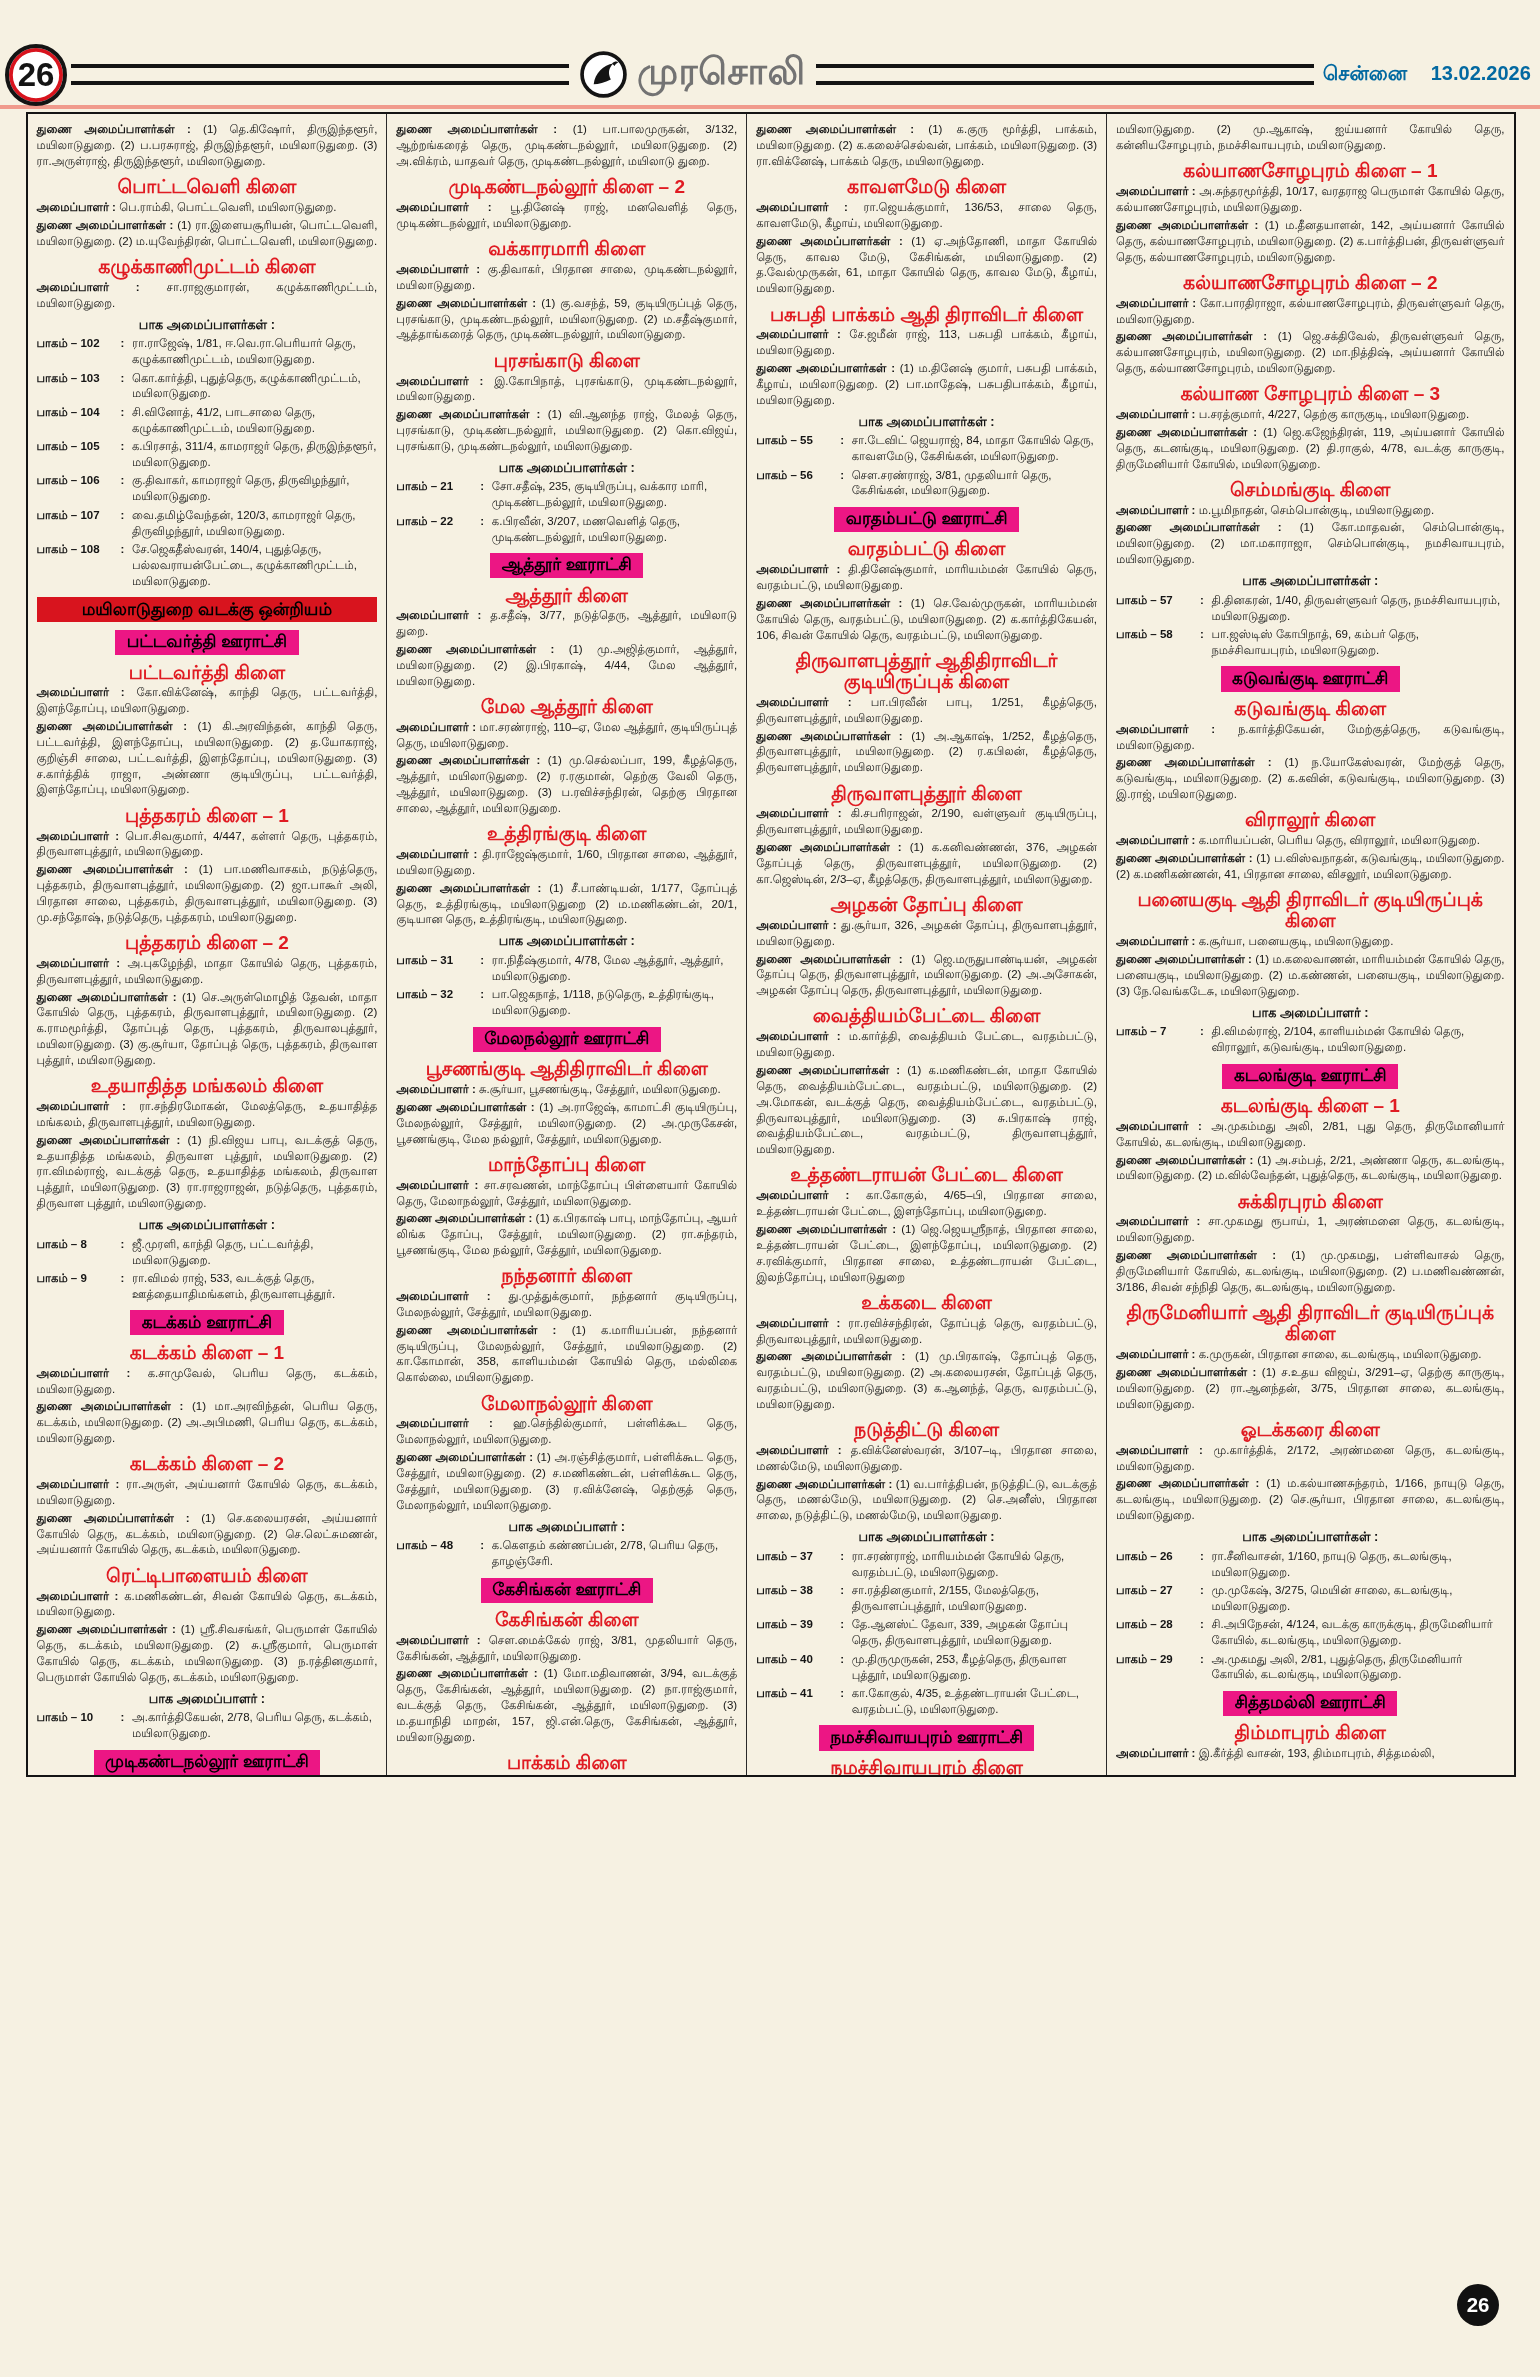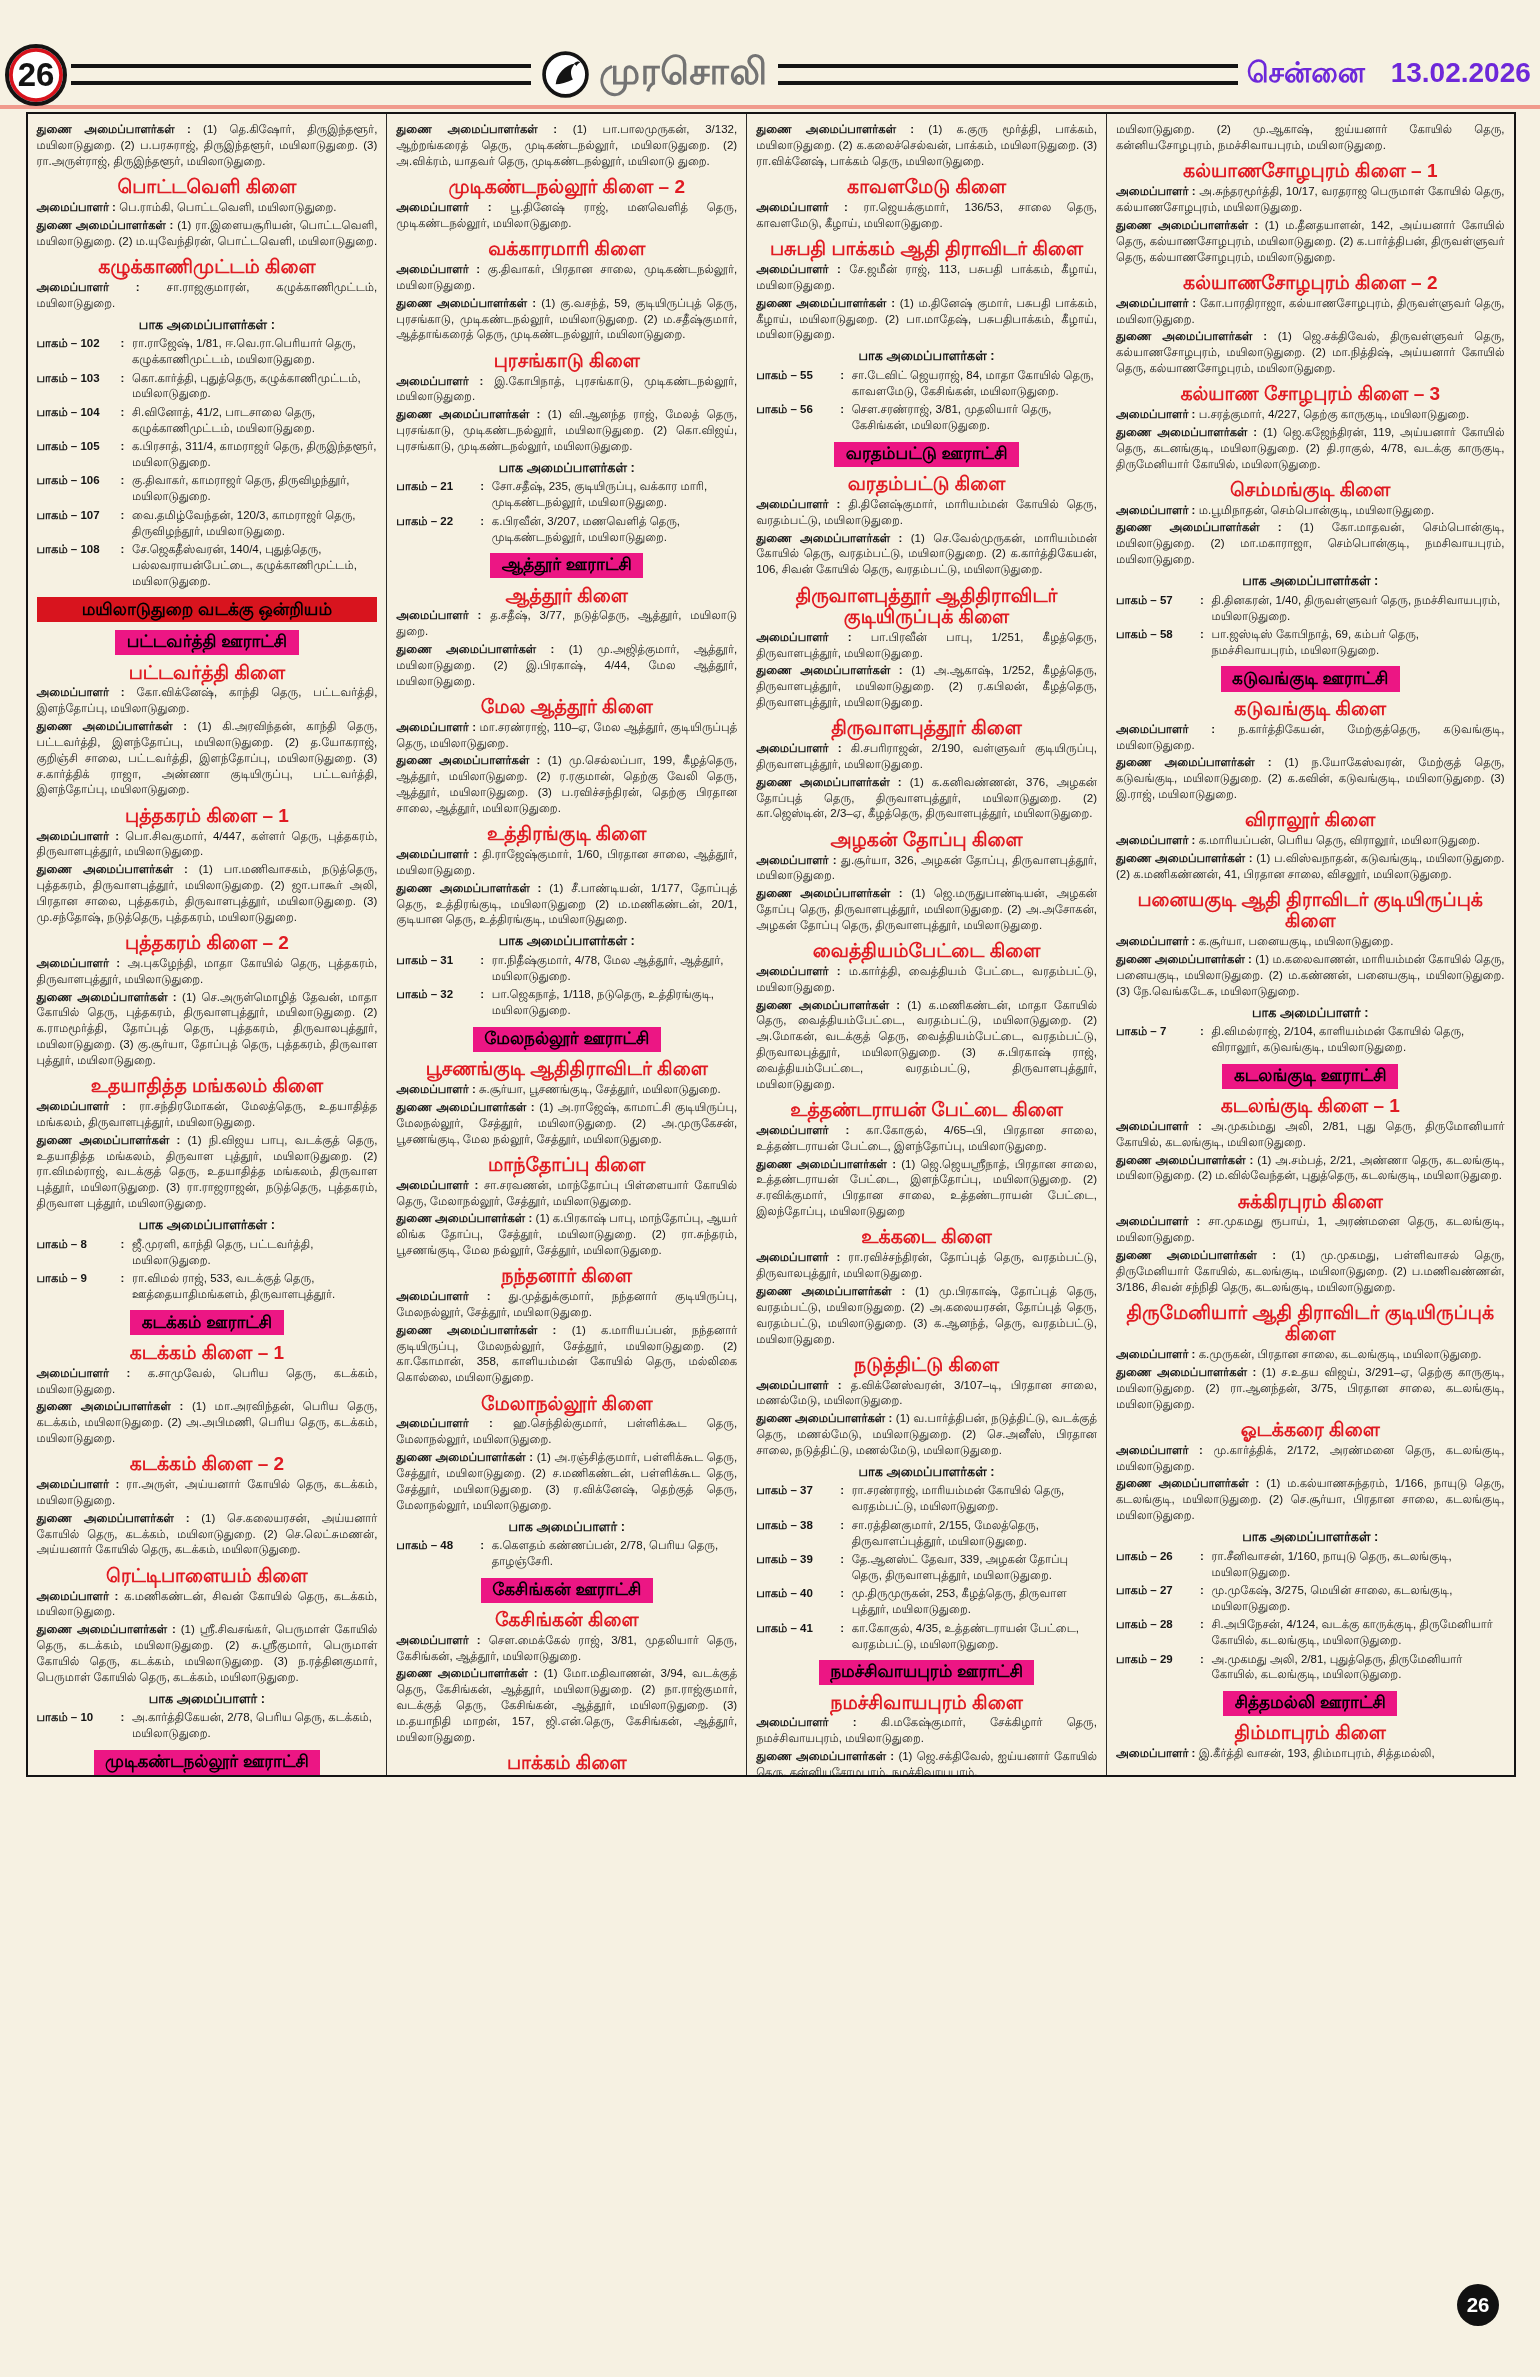--- a/index.html
+++ b/index.html
@@ -17,21 +17,21 @@
   .pageno-circle{
     width:54px;height:54px;border-radius:50%;background:#fff;
     border:4.5px solid #141414;box-shadow:inset 0 0 0 3.8px #d8141e;
     display:flex;align-items:center;justify-content:center;
     font-size:33px;font-weight:bold;color:#141414;flex:0 0 auto;z-index:2;
   }
   .dblrule{flex:1 1 auto;height:12.8px;border-top:4.5px solid #141414;border-bottom:4.5px solid #141414;margin:0 3.8px;}
   .brand{display:flex;align-items:center;gap:9px;flex:0 0 auto;padding:0 6.4px;}
   .brand .logo{width:49px;height:49px;}
   .brand .title{font-size:37px;font-weight:bold;letter-spacing:0.6px;color:#737373;}
-  .edition{flex:0 0 auto;font-size:28px;font-weight:bold;color:#6d28d9;padding:0 5.1px;white-space:nowrap;}
+  .edition{flex:0 0 auto;font-size:20px;font-weight:bold;color:#0369a1;padding:0 5.1px;white-space:nowrap;}
   .edition .city{margin-right:18px;}
   .salmon-rule{position:absolute;left:0;top:105px;width:1541px;height:3.8px;background:#f09a8c;}
   
   .sheet{
     position:absolute;left:25.5px;top:112px;width:1490px;height:1665px;
     border:2.6px solid #141414;background:#f6f1e2;box-sizing:border-box;
     display:flex;overflow:hidden;
   }
   .col{flex:1 1 0;padding:6.4px 9px;box-sizing:border-box;border-right:1.9px solid #2a2a2a;overflow:hidden;}
   .col:last-child{border-right:none;flex:1.14 1 0;}
@@ -238,20 +238,21 @@
       <h3 class="branch">கேசிங்கன் கிளை</h3>
       <p class="para"><b class="lead">அமைப்பாளர் : </b><span>செள.மைக்கேல் ராஜ், 3/81, முதலியார் தெரு, கேசிங்கன், ஆத்தூர், மயிலாடுதுறை.</span></p>
       <p class="para"><b class="lead">துணை அமைப்பாளர்கள் : </b><span>(1) மோ.மதிவாணன், 3/94, வடக்குத் தெரு, கேசிங்கன், ஆத்தூர், மயிலாடுதுறை. (2) நா.ராஜ்குமார், வடக்குத் தெரு, கேசிங்கன், ஆத்தூர், மயிலாடுதுறை. (3) ம.தயாநிதி மாறன், 157, ஜி.என்.தெரு, கேசிங்கன், ஆத்தூர், மயிலாடுதுறை.</span></p>
       <h3 class="branch">பாக்கம் கிளை</h3>
       <p class="para"><b class="lead">அமைப்பாளர் : </b><span>கி.தமிழ்ச்செல்வன், 2/41, மேலத்தெரு, பாக்கம், மயிலாடுதுறை.</span></p>
     </section>
   <section class="col">
       <p class="para"><b class="lead">துணை அமைப்பாளர்கள் : </b><span>(1) க.குரு மூர்த்தி, பாக்கம், மயிலாடுதுறை. (2) க.கலைச்செல்வன், பாக்கம், மயிலாடுதுறை. (3) ரா.விக்னேஷ், பாக்கம் தெரு, மயிலாடுதுறை.</span></p>
       <h3 class="branch">காவளமேடு கிளை</h3>
       <p class="para"><b class="lead">அமைப்பாளர் : </b><span>ரா.ஜெயக்குமார், 136/53, சாலை தெரு, காவளமேடு, கீழாய், மயிலாடுதுறை.</span></p>
+      <p class="para"><b class="lead">துணை அமைப்பாளர்கள் : </b><span>(1) ஏ.அந்தோணி, மாதா கோயில் தெரு, காவல மேடு, கேசிங்கன், மயிலாடுதுறை. (2) த.வேல்முருகன், 61, மாதா கோயில் தெரு, காவல மேடு, கீழாய், மயிலாடுதுறை.</span></p>
       <h3 class="branch">பசுபதி பாக்கம் ஆதி திராவிடர் கிளை</h3>
       <p class="para"><b class="lead">அமைப்பாளர் : </b><span>சே.ஜமீன் ராஜ், 113, பசுபதி பாக்கம், கீழாய், மயிலாடுதுறை.</span></p>
       <p class="para"><b class="lead">துணை அமைப்பாளர்கள் : </b><span>(1) ம.தினேஷ் குமார், பசுபதி பாக்கம், கீழாய், மயிலாடுதுறை. (2) பா.மாதேஷ், பசுபதிபாக்கம், கீழாய், மயிலாடுதுறை.</span></p>
       <div class="subhead">பாக அமைப்பாளர்கள் :</div>
       <div class="ward">
         <span class="wlabel">பாகம் – 55</span>
         <span class="wsep">:</span>
         <span class="wtext">சா.டேவிட் ஜெயராஜ், 84, மாதா கோயில் தெரு, காவளமேடு, கேசிங்கன், மயிலாடுதுறை.</span>
       </div>
       <div class="ward">

